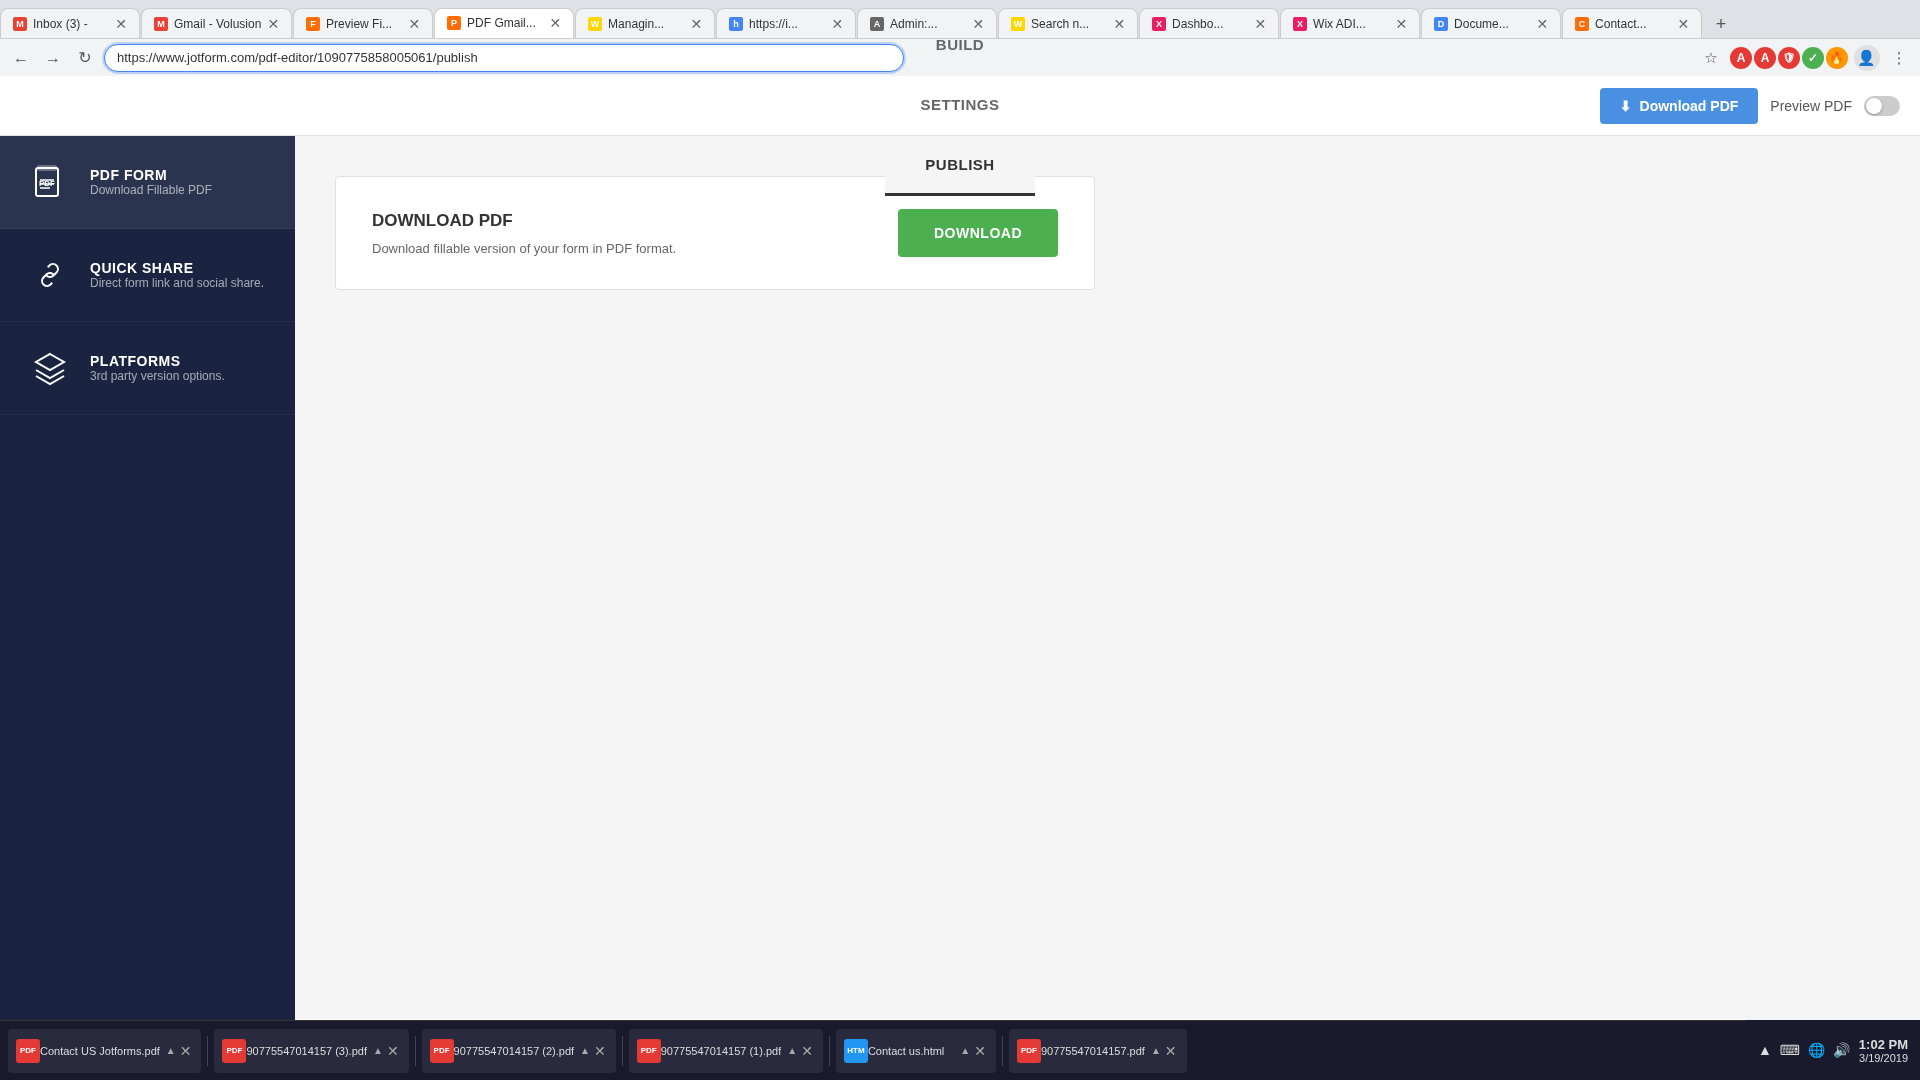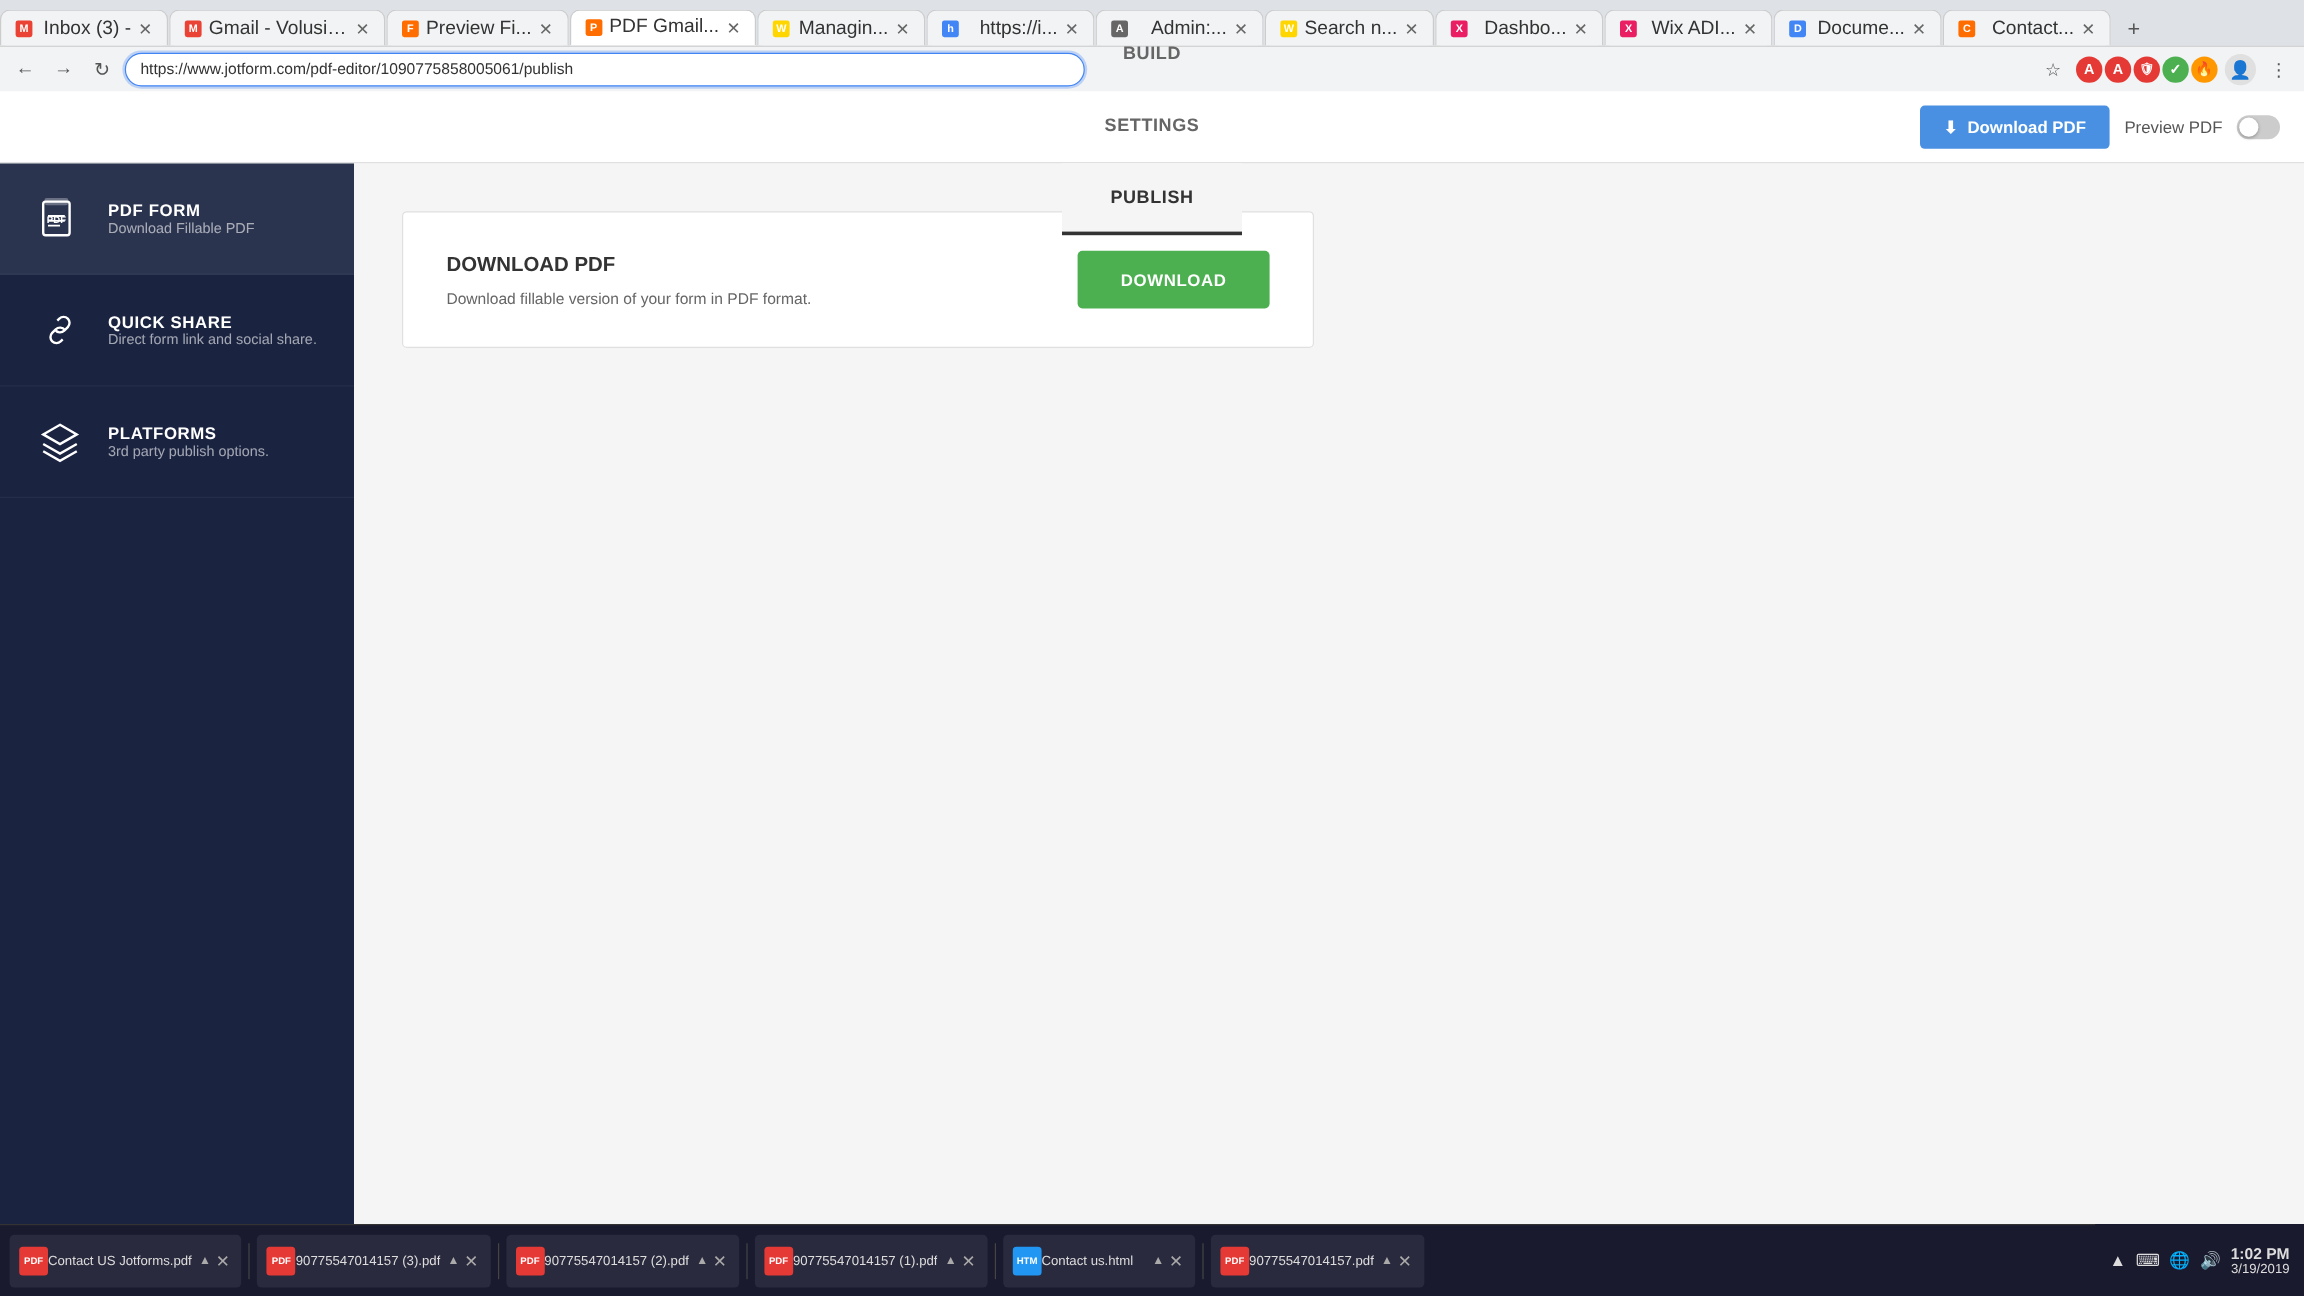--- a/index.html
+++ b/index.html
@@ -4,21 +4,21 @@
   <style>
     * { margin: 0; padding: 0; box-sizing: border-box; }
     body { font-family: Arial, sans-serif; background: #f0f0f0; width: 1920px; height: 1080px; overflow: hidden; font-size: 14px; }
 
     
     .browser-chrome { background: #dee1e6; width: 100%; }
     .tab-bar { display: flex; align-items: flex-end; padding: 6px 0 0 0; background: #dee1e6; height: 38px; }
     .tab { display: flex; align-items: center; height: 30px; padding: 0 12px; background: #f1f3f4; border-radius: 8px 8px 0 0; font-size: 12px; color: #333; max-width: 180px; min-width: 140px; border: 1px solid #ccc; border-bottom: none; margin-right: 1px; white-space: nowrap; overflow: hidden; text-overflow: ellipsis; cursor: pointer; }
     .tab.active { background: #ffffff; border-bottom: 1px solid #fff; z-index: 1; }
     .tab-favicon { width: 14px; height: 14px; margin-right: 6px; flex-shrink: 0; }
-    .tab-title { flex: 1; overflow: hidden; text-overflow: ellipsis; font-size: 16px; text-align: right; }
+    .tab-title { flex: 1; overflow: hidden; text-overflow: ellipsis; font-size: 12px; }
     .tab-close { margin-left: 6px; color: #666; font-size: 14px; flex-shrink: 0; cursor: pointer; }
     .tab-new { width: 28px; height: 28px; display: flex; align-items: center; justify-content: center; font-size: 18px; color: #555; cursor: pointer; border-radius: 50%; margin-left: 4px; }
     .browser-controls { display: flex; align-items: center; height: 38px; padding: 0 8px; background: #f1f3f4; border-top: 1px solid #ccc; gap: 6px; }
     .nav-btn { width: 26px; height: 26px; border-radius: 50%; border: none; background: transparent; cursor: pointer; font-size: 16px; color: #555; display: flex; align-items: center; justify-content: center; }
     .address-bar { flex: 1; max-width: 800px; height: 28px; border-radius: 14px; border: 1px solid #ccc; background: #fff; padding: 0 12px; font-size: 13px; color: #333; outline: none; }
     .address-bar.selected { border-color: #4285f4; box-shadow: 0 0 0 2px rgba(66,133,244,0.3); }
     .toolbar-right { display: flex; align-items: center; gap: 6px; margin-left: auto; }
     .toolbar-icon { width: 26px; height: 26px; border-radius: 50%; display: flex; align-items: center; justify-content: center; cursor: pointer; font-size: 15px; color: #555; }
     
     .ext-icons { display: flex; align-items: center; gap: 2px; }
@@ -216,21 +216,21 @@
       <div class="sidebar-item">
       <div class="sidebar-icon">
           <svg viewBox="0 0 36 36" fill="none" stroke="#fff" stroke-width="2">
             <polygon points="18,4 32,12 18,20 4,12"></polygon>
             <polyline points="4,20 18,28 32,20"></polyline>
             <polyline points="4,26 18,34 32,26"></polyline>
           </svg>
         </div>
       <div class="sidebar-text-group">
         <div class="sidebar-item-title">PLATFORMS</div>
-        <div class="sidebar-item-desc">3rd party publish options.</div>
+        <div class="sidebar-item-desc">3rd party version options.</div>
       </div>
     </div>
     </div>
 
   <div class="content-area">
     <div class="download-card">
       <div class="download-card-text">
         <h2>DOWNLOAD PDF</h2>
         <p>Download fillable version of your form in PDF format.</p>
       </div>

